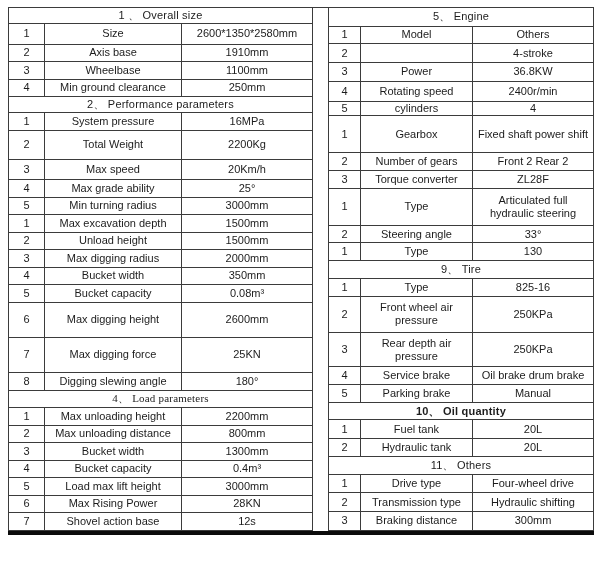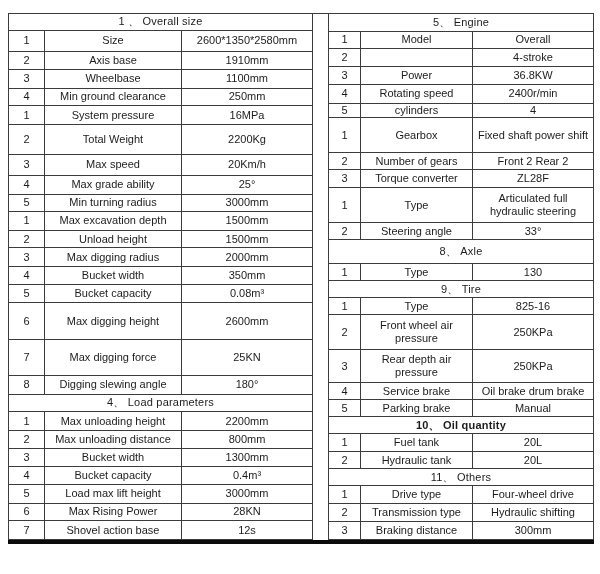--- a/index.html
+++ b/index.html
@@ -1,17 +1,17 @@
 <!DOCTYPE html>
 <html><head>
 <meta charset="utf-8">
 <style>
   html,body{margin:0;padding:0;background:#ffffff;}
   body{width:600px;height:574px;overflow:hidden;font-family:"Liberation Sans",sans-serif;}
-  .page{box-sizing:border-box;width:600px;height:486px;padding:13px 6px 0 8px;background:#ffffff;}
+  .page{box-sizing:border-box;width:600px;height:486px;padding:7px 6px 0 8px;background:#ffffff;}
   .sheet{display:flex;align-items:stretch;width:586px;border-bottom:4px solid #0b0b0b;}
   table.spec{border-collapse:collapse;table-layout:fixed;background:#fff;}
   table.spec td{
     border:1px solid #3b3b3b;
     text-align:center;vertical-align:middle;
     font-size:11px;color:#1c1c1c;
     padding:0 2px;line-height:1.2;
     overflow:hidden;word-wrap:break-word;
   }
   td.sec{font-size:11.5px;letter-spacing:.2px;}
@@ -45,20 +45,23 @@
           <tr style="height: 18px;">
             <td>3</td>
             <td>Wheelbase</td>
             <td>1100mm</td>
           </tr>
           <tr style="height: 17px;">
             <td>4</td>
             <td>Min ground clearance</td>
             <td>250mm</td>
           </tr>
+          <tr style="height: 16px;">
+            <td colspan="3" class="sec">2、 Performance parameters</td>
+          </tr>
           <tr style="height: 18px;">
             <td>1</td>
             <td>System pressure</td>
             <td>16MPa</td>
           </tr>
           <tr style="height: 29px;">
             <td>2</td>
             <td>Total Weight</td>
             <td>2200Kg</td>
           </tr>
@@ -110,21 +113,21 @@
           <tr style="height: 35px;">
             <td>7</td>
             <td>Max digging force</td>
             <td>25KN</td>
           </tr>
           <tr style="height: 18px;">
             <td>8</td>
             <td>Digging slewing angle</td>
             <td>180°</td>
           </tr>
-          <tr style="height: 17px;">
+          <tr style="height: 17px; font-family: Liberation Serif, serif;">
             <td colspan="3" class="sec">4、 Load parameters</td>
           </tr>
           <tr style="height: 18px;">
             <td>1</td>
             <td>Max unloading height</td>
             <td>2200mm</td>
           </tr>
           <tr style="height: 17px;">
             <td>2</td>
             <td>Max unloading distance</td>
@@ -164,21 +167,21 @@
           <col style="width: 112px;">
           <col style="width: 121px;">
         </colgroup>
         <tbody>
           <tr style="height: 18px;">
             <td colspan="3" class="sec">5、 Engine</td>
           </tr>
           <tr style="height: 17px;">
             <td>1</td>
             <td>Model</td>
-            <td>Overall</td>
+            <td>Others</td>
           </tr>
           <tr style="height: 18px;">
             <td>2</td>
             <td></td>
             <td>4-stroke</td>
           </tr>
           <tr style="height: 18px;">
             <td>3</td>
             <td>Power</td>
             <td>36.8KW</td>
@@ -210,23 +213,20 @@
           </tr>
           <tr style="height: 35px;">
             <td>1</td>
             <td>Type</td>
             <td>Articulated full hydraulic steering</td>
           </tr>
           <tr style="height: 17px;">
             <td>2</td>
             <td>Steering angle</td>
             <td>33°</td>
-          </tr>
-          <tr style="height: 24px;">
-            <td colspan="3" class="sec">8、 Axle</td>
           </tr>
           <tr style="height: 17px;">
             <td>1</td>
             <td>Type</td>
             <td>130</td>
           </tr>
           <tr style="height: 17px;">
             <td colspan="3" class="sec">9、 Tire</td>
           </tr>
           <tr style="height: 17px;">

